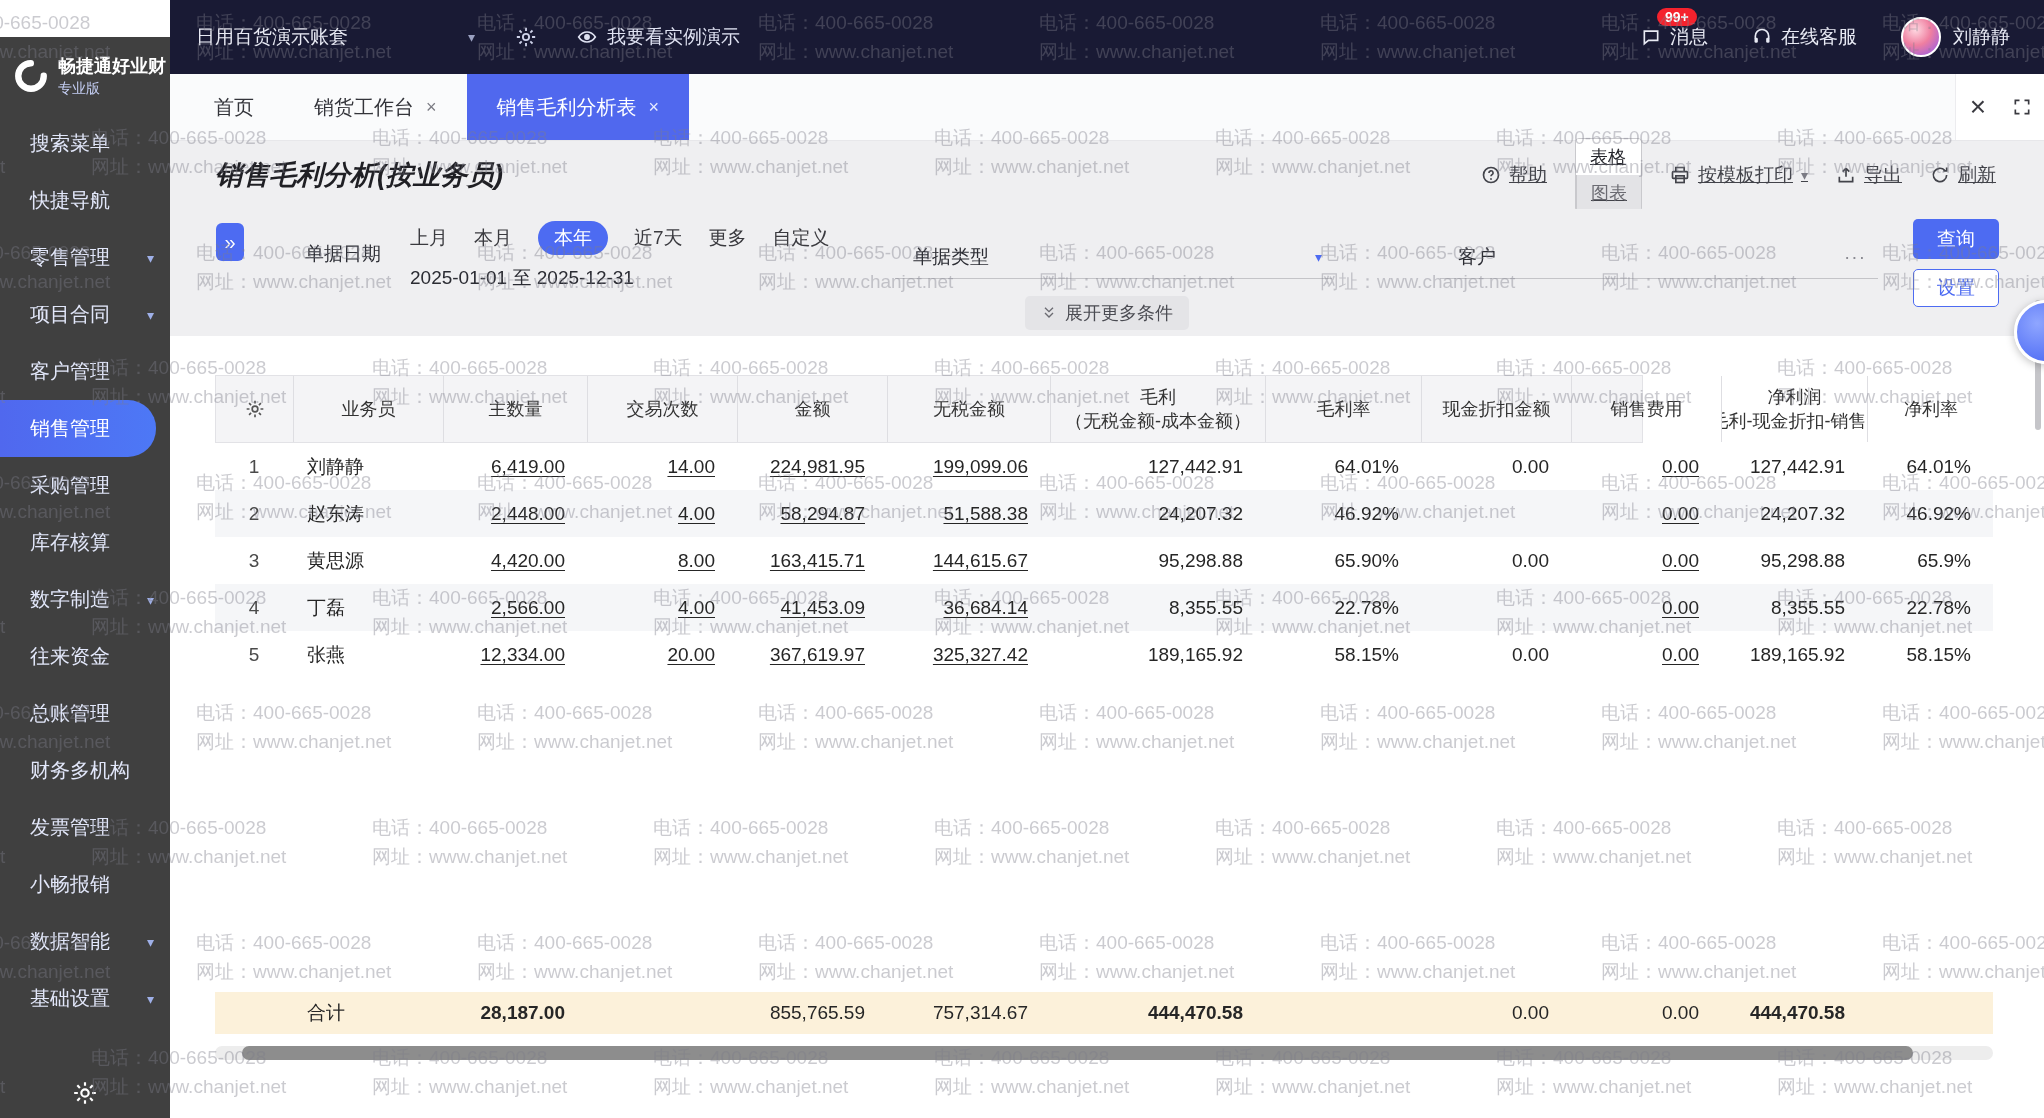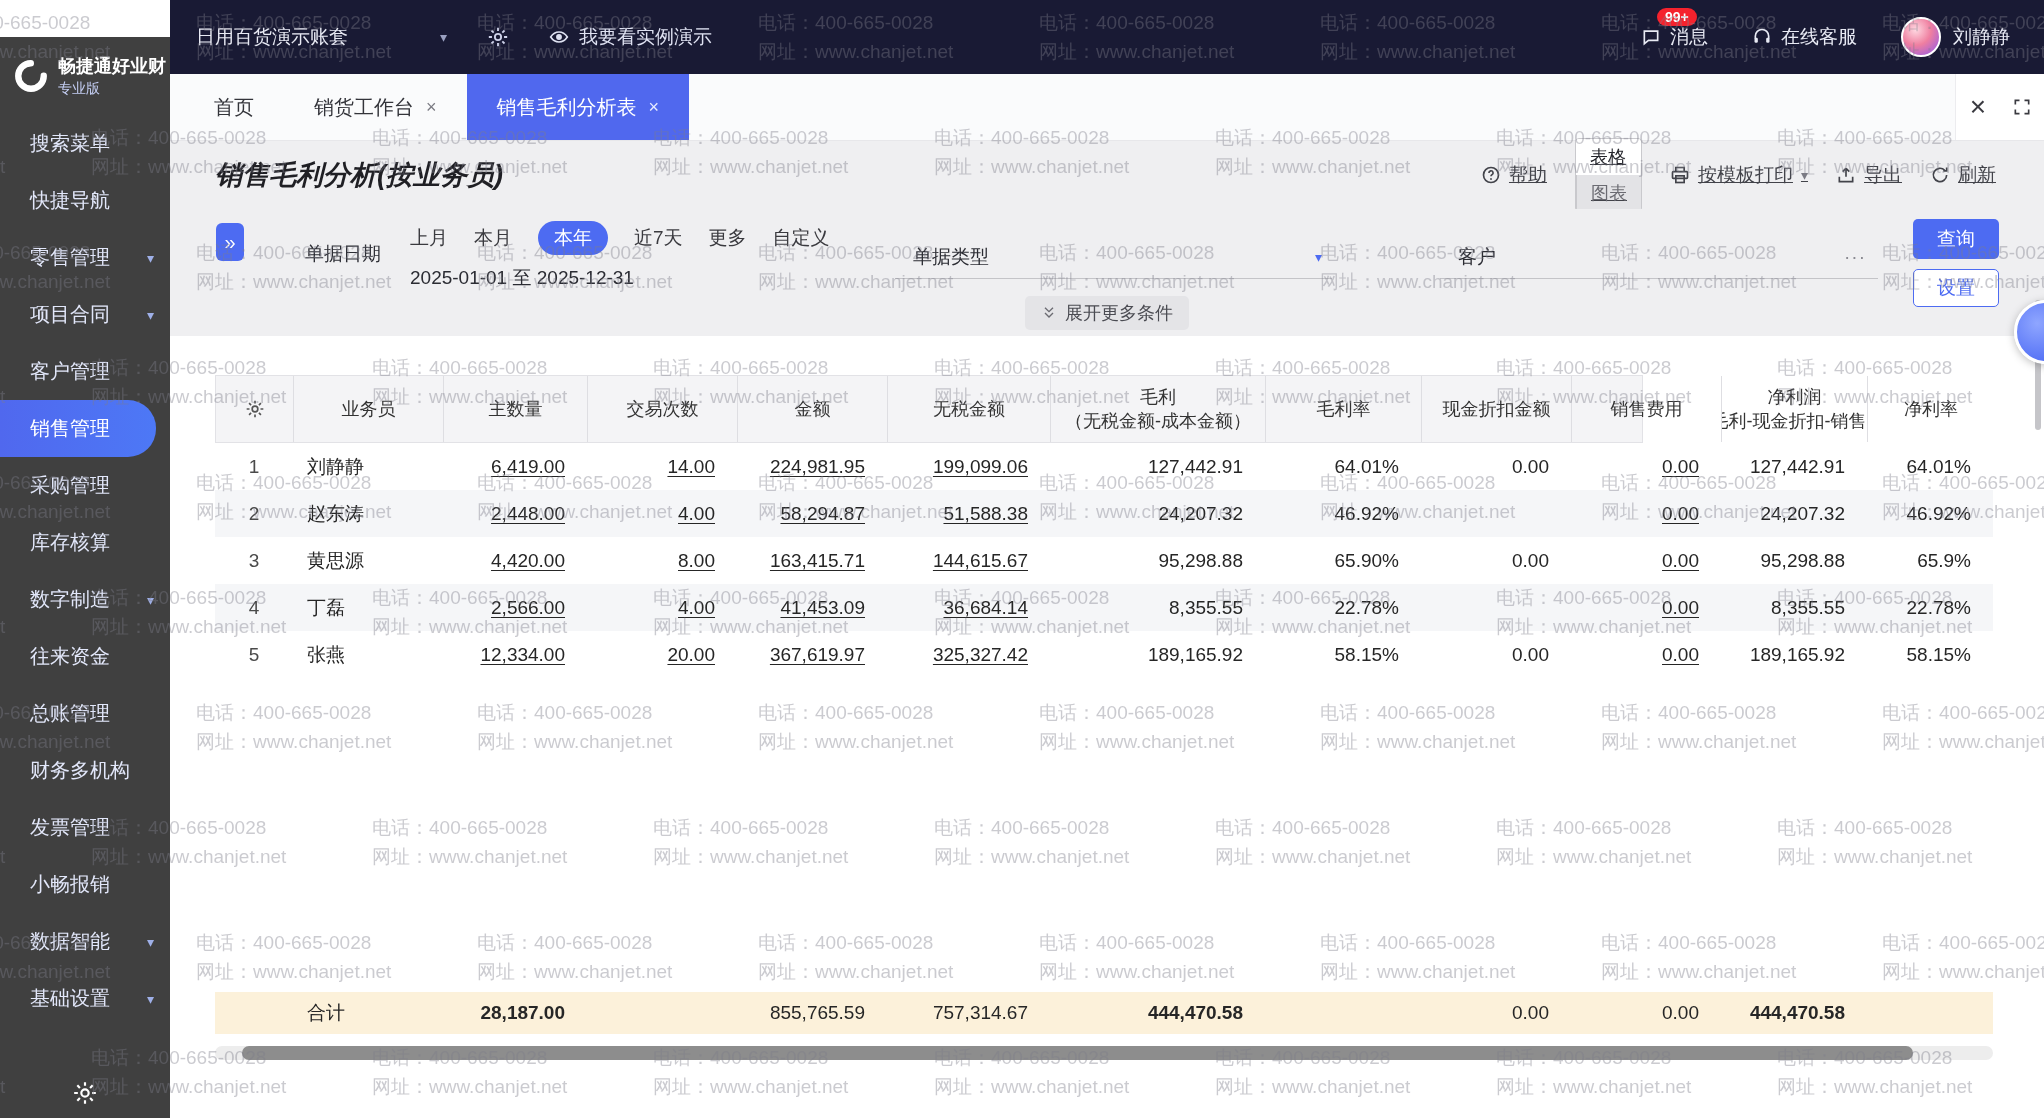--- a/index.html
+++ b/index.html
@@ -18,21 +18,21 @@
   .side-item { height:57px; display:flex; align-items:center; padding-left:30px; font-size:20px; position:relative; cursor:pointer; color:#e2e7fa; }
   .side-item.active { background:linear-gradient(90deg,#5068ee,#4d78f6); color:#fff; margin-right:14px; border-radius:0 28px 28px 0; }
   .si-caret { position:absolute; right:16px; font-size:14px; color:#9fb0e8; }
   .sidebar-foot { position:absolute; bottom:12px; left:0; width:100%; display:flex; justify-content:center; }
   .sidebar-foot .icon { width:26px; height:26px; color:#fff; cursor:pointer; }
 
   .main { flex:1; display:flex; flex-direction:column; min-width:0; }
 
   
   .topbar { height:74px; background:#191a34; display:flex; align-items:center; color:#e8eaf4; font-size:19px; padding:0 34px 0 26px; flex:none; }
-  .account { display:flex; align-items:center; gap:92px; cursor:pointer; margin-right:40px; }
+  .account { display:flex; align-items:center; gap:120px; cursor:pointer; margin-right:40px; }
   .caret, .caret2, .caret3 { font-size:14px; }
   .account .caret { color:#9aa0c0; }
   .tb-gear { color:#cfd3ea; cursor:pointer; margin-right:40px; width:22px; height:22px; }
   .tb-demo { display:flex; align-items:center; gap:10px; cursor:pointer; color:#dfe2f2; }
   .flex-sp { flex:1; }
   .tb-msg { position:relative; display:flex; align-items:center; gap:9px; cursor:pointer; margin-right:44px; }
   .badge { position:absolute; top:-16px; left:16px; background:#f5222d; color:#fff; font-size:14px; font-weight:bold; border-radius:10px; padding:1px 8px; }
   .tb-support { display:flex; align-items:center; gap:9px; cursor:pointer; margin-right:44px; }
   .tb-user { display:flex; align-items:center; gap:12px; cursor:pointer; }
   .avatar { width:40px; height:40px; border-radius:50%; border:2px solid #fff; background:radial-gradient(circle at 35% 30%, #ffd9e2 0%, #ef7fa0 45%, #8a55ee 100%); }

